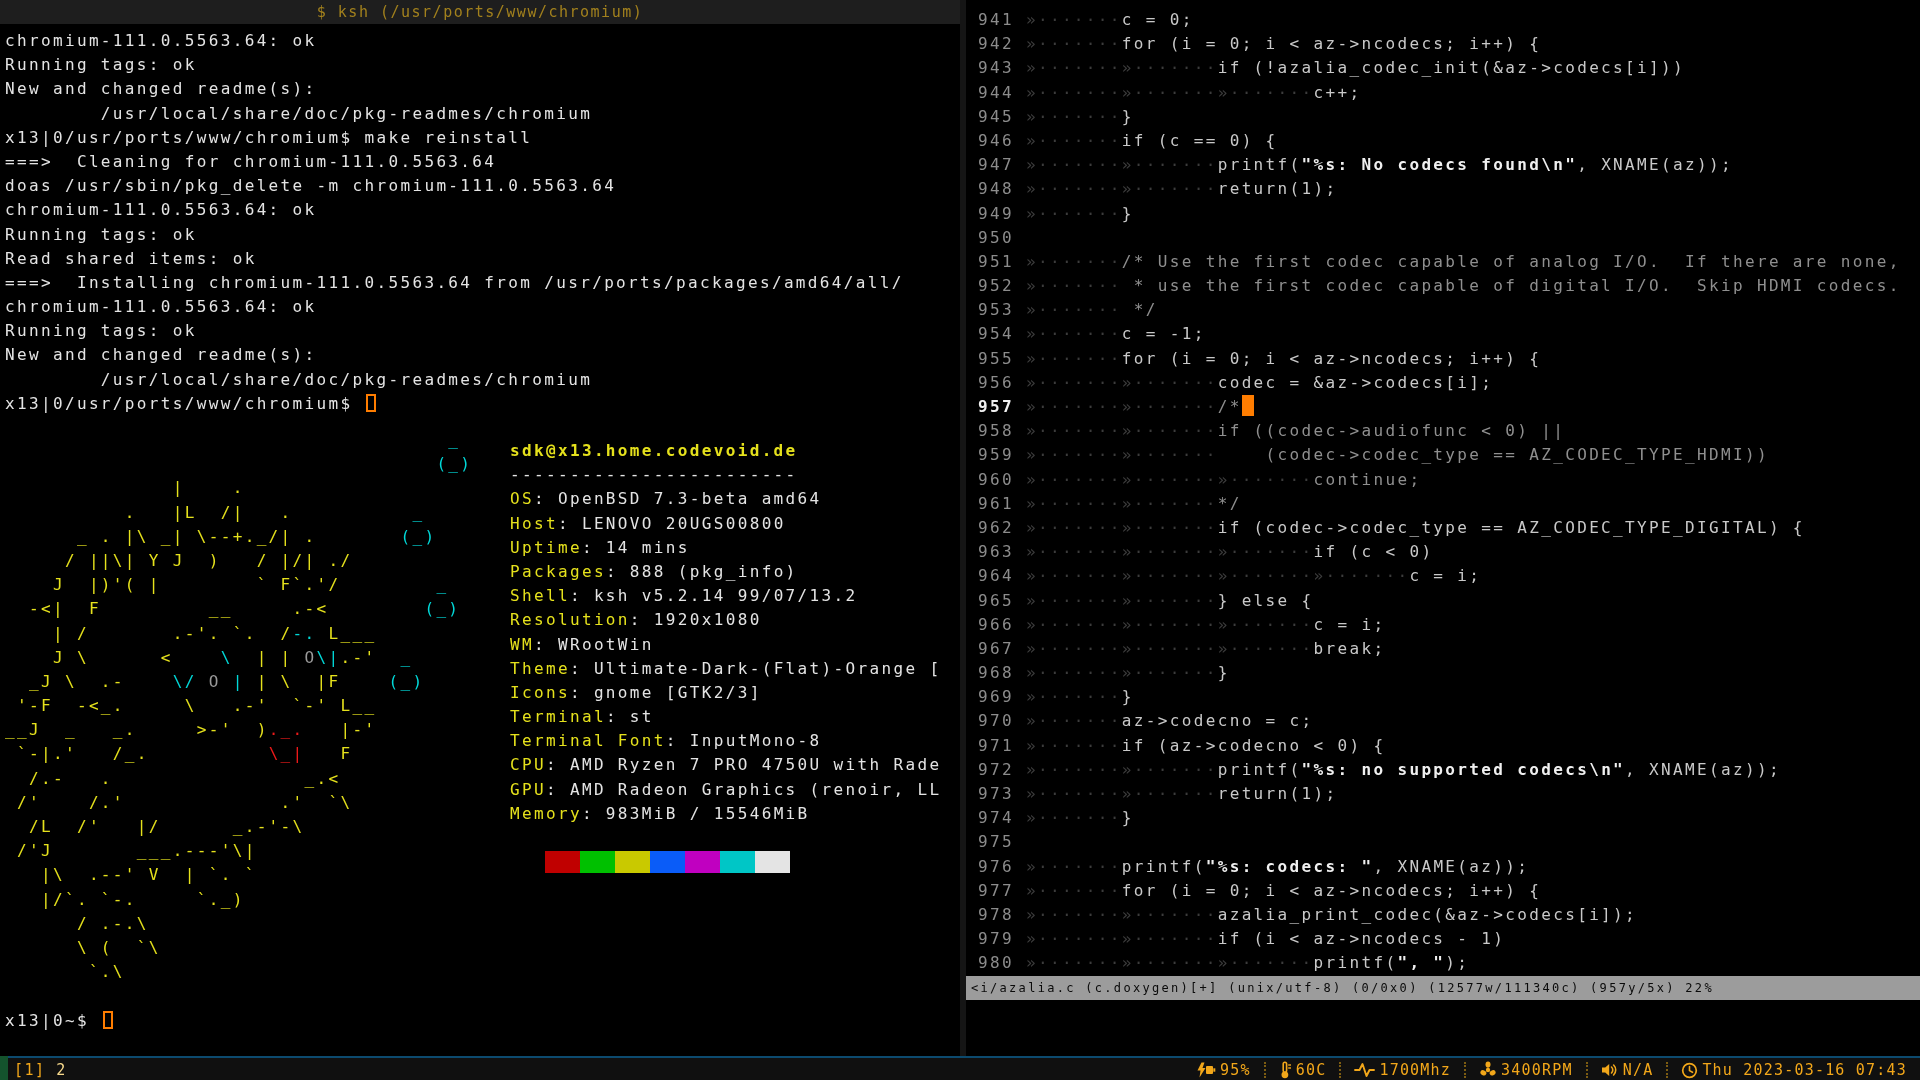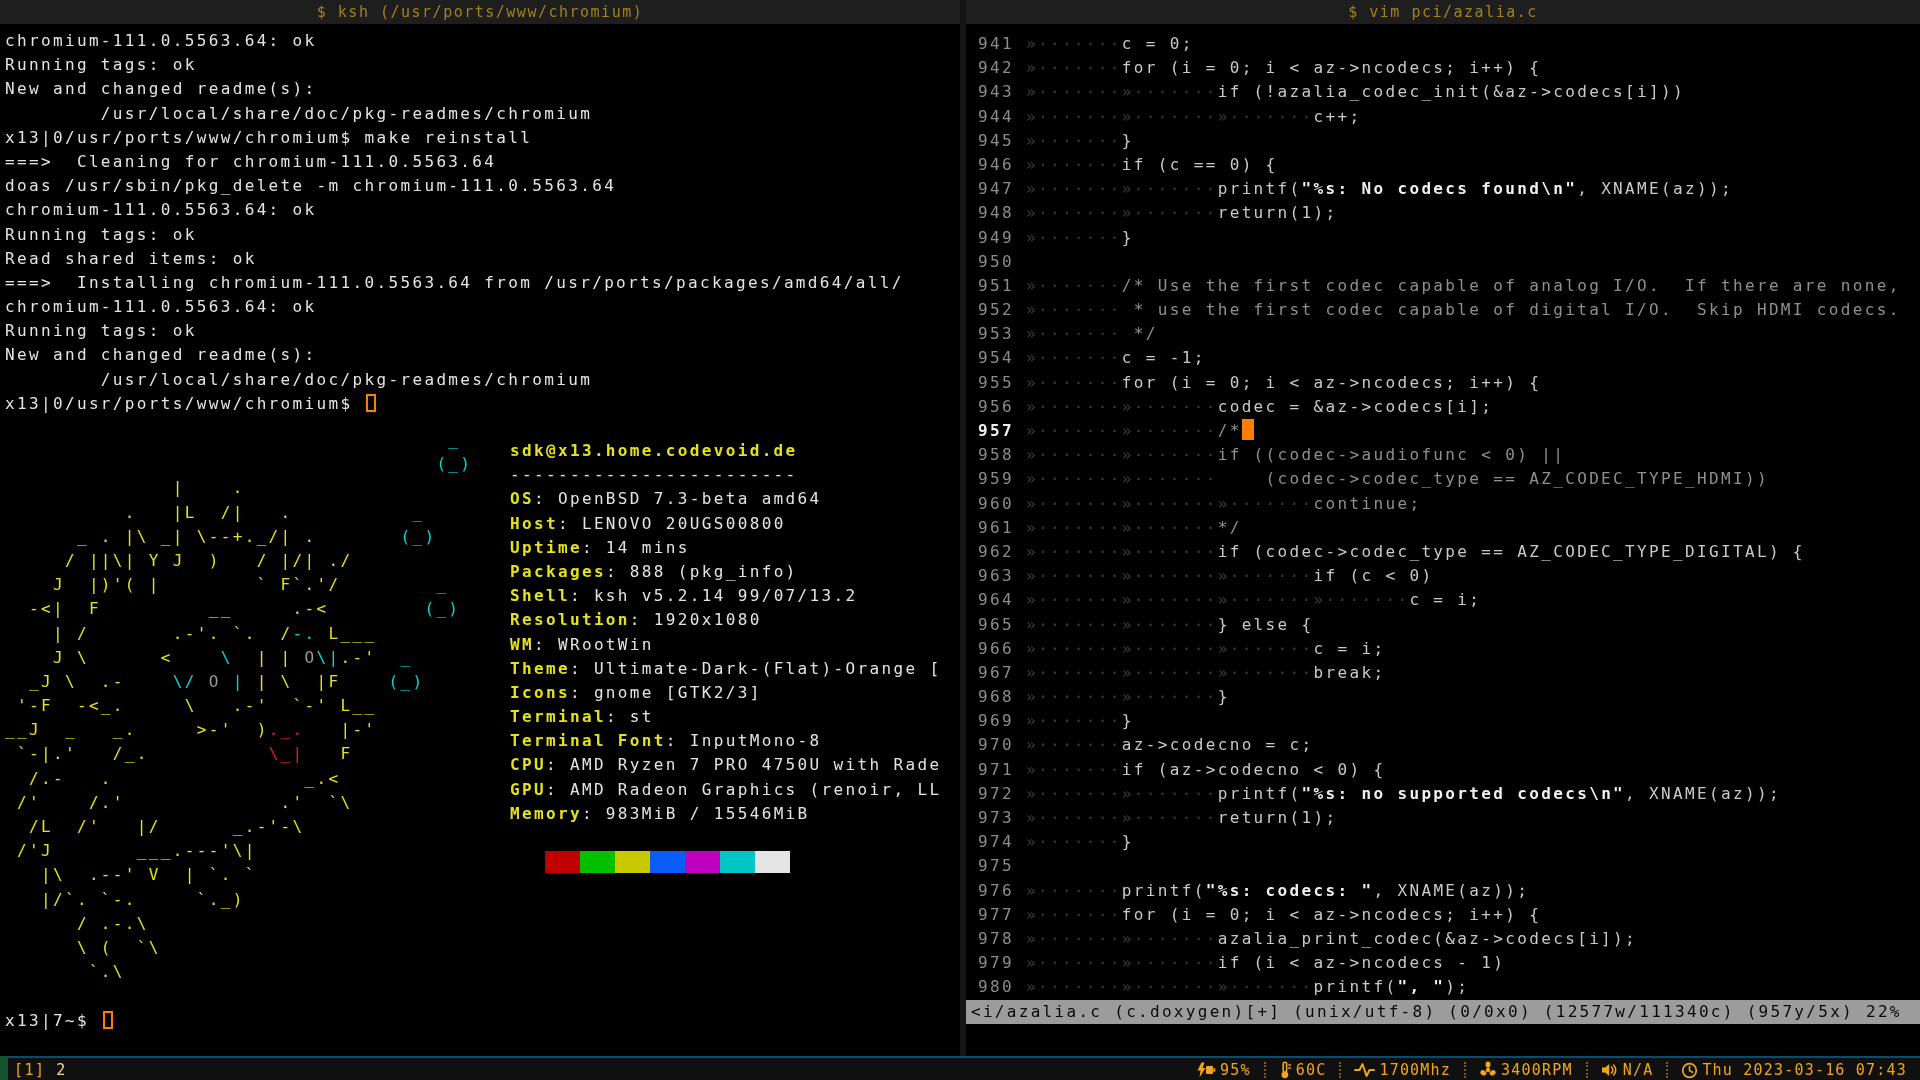--- a/index.html
+++ b/index.html
@@ -26,30 +26,30 @@
   .s-code{color:#c9c9c9}
   .s-cmt{color:#8f8f8f}
   .s-str{color:#f0f0f0;font-weight:bold}
   .s-cur{display:inline-block;width:12px;height:21px;background:#ff7d00;vertical-align:-4px}
   .s-chol{display:inline-block;width:10px;height:18px;border:2px solid #ff7d00;vertical-align:-3px;margin-left:2px}
   
   .bl-content{position:relative;width:100%;height:608px}
   .art{position:absolute;left:5px;top:4px}
   .fetch{position:absolute;left:510px;top:15px;font-size:16px;line-height:24.2px;letter-spacing:2.35px;white-space:pre}
   .f-title{color:#e5e11c;font-weight:bold}
-  .f-label{color:#e5e11c;font-weight:bold}
+  .f-label{color:#e5e11c;font-weight:normal}
   .swatches{height:24.2px;padding-top:1px}
   .swatch{display:inline-block;width:35px;height:22px;vertical-align:top}
   .bl-prompt{position:absolute;left:5px;top:585px}
   
   .v-body{padding:8px 0 0 12px}
   .v-line{white-space:pre;height:24.2px}
   .v-num{color:#8c8c8c}
   .v-num.cur{color:#f0f0f0;font-weight:bold}
-  .vim-statusline{height:24px;background:#9c9c9c;color:#0a0a0a;font-size:16px;letter-spacing:2.3px;
+  .vim-statusline{height:24px;background:#9c9c9c;color:#0a0a0a;font-size:12px;letter-spacing:2.3px;
                   white-space:pre;padding-left:5px;line-height:24px;overflow:hidden}
   .vim-mode{height:24px;color:#d7a100;font-weight:bold;font-size:16px;letter-spacing:2.3px;
             padding-left:5px;line-height:24px;white-space:pre}
   
   .statusbar{position:absolute;left:8px;top:1056px;width:1920px;height:24px;background:#101010;
              border-top:2px solid #0c4a6e;font-size:15px;color:#f2a71a}
   .ws{position:absolute;left:6px;top:0;height:24px;line-height:24px;letter-spacing:1.5px;white-space:pre}
   .ws-active{color:#f2a71a}
   .ws-other{color:#f7d98c}
   .modules{position:absolute;right:8px;top:0;height:24px;display:flex;align-items:center}
@@ -66,30 +66,27 @@
     <div class="titlebar">
       <span>$ ksh (/usr/ports/www/chromium)</span>
     </div>
     <div class="term tl-body" id="tl-body"><div class="t-line"><span class="s-w">chromium-111.0.5563.64: ok</span></div><div class="t-line"><span class="s-w">Running tags: ok</span></div><div class="t-line"><span class="s-w">New and changed readme(s):</span></div><div class="t-line"><span class="s-w">        /usr/local/share/doc/pkg-readmes/chromium</span></div><div class="t-line"><span class="s-w">x13|0/usr/ports/www/chromium$ make reinstall</span></div><div class="t-line"><span class="s-w">===&gt;  Cleaning for chromium-111.0.5563.64</span></div><div class="t-line"><span class="s-w">doas /usr/sbin/pkg_delete -m chromium-111.0.5563.64</span></div><div class="t-line"><span class="s-w">chromium-111.0.5563.64: ok</span></div><div class="t-line"><span class="s-w">Running tags: ok</span></div><div class="t-line"><span class="s-w">Read shared items: ok</span></div><div class="t-line"><span class="s-w">===&gt;  Installing chromium-111.0.5563.64 from /usr/ports/packages/amd64/all/</span></div><div class="t-line"><span class="s-w">chromium-111.0.5563.64: ok</span></div><div class="t-line"><span class="s-w">Running tags: ok</span></div><div class="t-line"><span class="s-w">New and changed readme(s):</span></div><div class="t-line"><span class="s-w">        /usr/local/share/doc/pkg-readmes/chromium</span></div><div class="t-line"><span class="s-w">x13|0/usr/ports/www/chromium$ </span><span class="s-chol"></span></div></div>
   </div>
 
   <div class="pane pane-bl">
     <div class="bl-content">
       <div class="term art" id="bl-art"><div class="t-line"><span class="s-c">                                     _</span></div><div class="t-line"><span class="s-c">                                    (_)</span></div><div class="t-line"><span class="s-y">              |    .</span></div><div class="t-line"><span class="s-y">          .   |L  /|   .         </span><span class="s-c"> _</span></div><div class="t-line"><span class="s-y">      _ . |\ _| \--+._/| .       </span><span class="s-c">(_)</span></div><div class="t-line"><span class="s-y">     / ||\| Y J  )   / |/| ./</span></div><div class="t-line"><span class="s-y">    J  |)'( |        ` F`.'/       </span><span class="s-c"> _</span></div><div class="t-line"><span class="s-y">  -&lt;|  F         __     .-&lt;        </span><span class="s-c">(_)</span></div><div class="t-line"><span class="s-y">    | /       .-'. `.  /</span><span class="s-c">-. </span><span class="s-y">L___</span></div><div class="t-line"><span class="s-y">    J \      &lt;    </span><span class="s-c">\</span><span class="s-y">  | | </span><span class="s-g">O</span><span class="s-c">\|</span><span class="s-y">.-' </span><span class="s-c"> _</span></div><div class="t-line"><span class="s-y">  _J \  .-    </span><span class="s-c">\/ </span><span class="s-g">O </span><span class="s-c">| </span><span class="s-y">| \  |F    </span><span class="s-c">(_)</span></div><div class="t-line"><span class="s-y"> '-F  -&lt;_.     \   .-'  `-' L__</span></div><div class="t-line"><span class="s-y">__J  _   _.     &gt;-'  )</span><span class="s-r">._.</span><span class="s-y">   |-'</span></div><div class="t-line"><span class="s-y"> `-|.'   /_.          </span><span class="s-r">\_|</span><span class="s-y">   F</span></div><div class="t-line"><span class="s-y">  /.-   .                _.&lt;</span></div><div class="t-line"><span class="s-y"> /'    /.'             .'  `\</span></div><div class="t-line"><span class="s-y">  /L  /'   |/      _.-'-\</span></div><div class="t-line"><span class="s-y"> /'J       ___.---'\|</span></div><div class="t-line"><span class="s-y">   |\  .--' V  | `. `</span></div><div class="t-line"><span class="s-y">   |/`. `-.     `._)</span></div><div class="t-line"><span class="s-y">      / .-.\</span></div><div class="t-line"><span class="s-y">      \ (  `\</span></div><div class="t-line"><span class="s-y">       `.\</span></div></div>
       <div class="fetch" id="fetch-block"><div class="t-line"><span class="f-title">sdk@x13.home.codevoid.de</span></div><div class="t-line"><span class="s-w">------------------------</span></div><div class="t-line"><span class="f-label">OS</span><span class="s-w">: OpenBSD 7.3-beta amd64</span></div><div class="t-line"><span class="f-label">Host</span><span class="s-w">: LENOVO 20UGS00800</span></div><div class="t-line"><span class="f-label">Uptime</span><span class="s-w">: 14 mins</span></div><div class="t-line"><span class="f-label">Packages</span><span class="s-w">: 888 (pkg_info)</span></div><div class="t-line"><span class="f-label">Shell</span><span class="s-w">: ksh v5.2.14 99/07/13.2</span></div><div class="t-line"><span class="f-label">Resolution</span><span class="s-w">: 1920x1080</span></div><div class="t-line"><span class="f-label">WM</span><span class="s-w">: WRootWin</span></div><div class="t-line"><span class="f-label">Theme</span><span class="s-w">: Ultimate-Dark-(Flat)-Orange [</span></div><div class="t-line"><span class="f-label">Icons</span><span class="s-w">: gnome [GTK2/3]</span></div><div class="t-line"><span class="f-label">Terminal</span><span class="s-w">: st</span></div><div class="t-line"><span class="f-label">Terminal Font</span><span class="s-w">: InputMono-8</span></div><div class="t-line"><span class="f-label">CPU</span><span class="s-w">: AMD Ryzen 7 PRO 4750U with Rade</span></div><div class="t-line"><span class="f-label">GPU</span><span class="s-w">: AMD Radeon Graphics (renoir, LL</span></div><div class="t-line"><span class="f-label">Memory</span><span class="s-w">: 983MiB / 15546MiB</span></div><div class="t-line"></div><div class="swatches"><span class="swatch" style="background: rgb(0, 0, 0);"></span><span class="swatch" style="background: rgb(192, 0, 0);"></span><span class="swatch" style="background: rgb(0, 192, 0);"></span><span class="swatch" style="background: rgb(201, 201, 0);"></span><span class="swatch" style="background: rgb(10, 92, 248);"></span><span class="swatch" style="background: rgb(192, 0, 192);"></span><span class="swatch" style="background: rgb(0, 198, 198);"></span><span class="swatch" style="background: rgb(228, 228, 228);"></span></div></div>
-      <div class="term bl-prompt" id="bl-prompt"><span class="s-w">x13|7~$ </span><span class="s-chol"></span></div>
+      <div class="term bl-prompt" id="bl-prompt"><span class="s-w">x13|0~$ </span><span class="s-chol"></span></div>
     </div>
   </div>
 
   <div class="vdivider"></div>
 
   <div class="pane pane-r">
-    <div class="titlebar">
-      <span>$ vim pci/azalia.c</span>
-    </div>
     <div class="term v-body" id="vim-body"><div class="v-line"><span class="v-num">941 </span><span class="s-tab">»·······</span><span class="s-code">c = 0;</span></div><div class="v-line"><span class="v-num">942 </span><span class="s-tab">»·······</span><span class="s-code">for (i = 0; i &lt; az-&gt;ncodecs; i++) {</span></div><div class="v-line"><span class="v-num">943 </span><span class="s-tab">»·······»·······</span><span class="s-code">if (!azalia_codec_init(&amp;az-&gt;codecs[i]))</span></div><div class="v-line"><span class="v-num">944 </span><span class="s-tab">»·······»·······»·······</span><span class="s-code">c++;</span></div><div class="v-line"><span class="v-num">945 </span><span class="s-tab">»·······</span><span class="s-code">}</span></div><div class="v-line"><span class="v-num">946 </span><span class="s-tab">»·······</span><span class="s-code">if (c == 0) {</span></div><div class="v-line"><span class="v-num">947 </span><span class="s-tab">»·······»·······</span><span class="s-code">printf(</span><span class="s-str">"%s: No codecs found\n"</span><span class="s-code">, XNAME(az));</span></div><div class="v-line"><span class="v-num">948 </span><span class="s-tab">»·······»·······</span><span class="s-code">return(1);</span></div><div class="v-line"><span class="v-num">949 </span><span class="s-tab">»·······</span><span class="s-code">}</span></div><div class="v-line"><span class="v-num">950 </span></div><div class="v-line"><span class="v-num">951 </span><span class="s-tab">»·······</span><span class="s-cmt">/* Use the first codec capable of analog I/O.  If there are none,</span></div><div class="v-line"><span class="v-num">952 </span><span class="s-tab">»·······</span><span class="s-cmt"> * use the first codec capable of digital I/O.  Skip HDMI codecs.</span></div><div class="v-line"><span class="v-num">953 </span><span class="s-tab">»·······</span><span class="s-cmt"> */</span></div><div class="v-line"><span class="v-num">954 </span><span class="s-tab">»·······</span><span class="s-code">c = -1;</span></div><div class="v-line"><span class="v-num">955 </span><span class="s-tab">»·······</span><span class="s-code">for (i = 0; i &lt; az-&gt;ncodecs; i++) {</span></div><div class="v-line"><span class="v-num">956 </span><span class="s-tab">»·······»·······</span><span class="s-code">codec = &amp;az-&gt;codecs[i];</span></div><div class="v-line"><span class="v-num cur">957 </span><span class="s-tab">»·······»·······</span><span class="s-cmt">/*</span><span class="s-cur"></span></div><div class="v-line"><span class="v-num">958 </span><span class="s-tab">»·······»·······</span><span class="s-cmt">if ((codec-&gt;audiofunc &lt; 0) ||</span></div><div class="v-line"><span class="v-num">959 </span><span class="s-tab">»·······»·······</span><span class="s-cmt">    (codec-&gt;codec_type == AZ_CODEC_TYPE_HDMI))</span></div><div class="v-line"><span class="v-num">960 </span><span class="s-tab">»·······»·······»·······</span><span class="s-cmt">continue;</span></div><div class="v-line"><span class="v-num">961 </span><span class="s-tab">»·······»·······</span><span class="s-cmt">*/</span></div><div class="v-line"><span class="v-num">962 </span><span class="s-tab">»·······»·······</span><span class="s-code">if (codec-&gt;codec_type == AZ_CODEC_TYPE_DIGITAL) {</span></div><div class="v-line"><span class="v-num">963 </span><span class="s-tab">»·······»·······»·······</span><span class="s-code">if (c &lt; 0)</span></div><div class="v-line"><span class="v-num">964 </span><span class="s-tab">»·······»·······»·······»·······</span><span class="s-code">c = i;</span></div><div class="v-line"><span class="v-num">965 </span><span class="s-tab">»·······»·······</span><span class="s-code">} else {</span></div><div class="v-line"><span class="v-num">966 </span><span class="s-tab">»·······»·······»·······</span><span class="s-code">c = i;</span></div><div class="v-line"><span class="v-num">967 </span><span class="s-tab">»·······»·······»·······</span><span class="s-code">break;</span></div><div class="v-line"><span class="v-num">968 </span><span class="s-tab">»·······»·······</span><span class="s-code">}</span></div><div class="v-line"><span class="v-num">969 </span><span class="s-tab">»·······</span><span class="s-code">}</span></div><div class="v-line"><span class="v-num">970 </span><span class="s-tab">»·······</span><span class="s-code">az-&gt;codecno = c;</span></div><div class="v-line"><span class="v-num">971 </span><span class="s-tab">»·······</span><span class="s-code">if (az-&gt;codecno &lt; 0) {</span></div><div class="v-line"><span class="v-num">972 </span><span class="s-tab">»·······»·······</span><span class="s-code">printf(</span><span class="s-str">"%s: no supported codecs\n"</span><span class="s-code">, XNAME(az));</span></div><div class="v-line"><span class="v-num">973 </span><span class="s-tab">»·······»·······</span><span class="s-code">return(1);</span></div><div class="v-line"><span class="v-num">974 </span><span class="s-tab">»·······</span><span class="s-code">}</span></div><div class="v-line"><span class="v-num">975 </span></div><div class="v-line"><span class="v-num">976 </span><span class="s-tab">»·······</span><span class="s-code">printf(</span><span class="s-str">"%s: codecs: "</span><span class="s-code">, XNAME(az));</span></div><div class="v-line"><span class="v-num">977 </span><span class="s-tab">»·······</span><span class="s-code">for (i = 0; i &lt; az-&gt;ncodecs; i++) {</span></div><div class="v-line"><span class="v-num">978 </span><span class="s-tab">»·······»·······</span><span class="s-code">azalia_print_codec(&amp;az-&gt;codecs[i]);</span></div><div class="v-line"><span class="v-num">979 </span><span class="s-tab">»·······»·······</span><span class="s-code">if (i &lt; az-&gt;ncodecs - 1)</span></div><div class="v-line"><span class="v-num">980 </span><span class="s-tab">»·······»·······»·······</span><span class="s-code">printf(</span><span class="s-str">", "</span><span class="s-code">);</span></div></div>
     <div class="vim-statusline">&lt;i/azalia.c (c.doxygen)[+] (unix/utf-8) (0/0x0) (12577w/111340c) (957y/5x) 22%</div>
   </div>
 
   <div class="statusbar">
     <div class="ws"><span class="ws-active">[1]</span><span> </span><span class="ws-other">2</span></div>
     <div class="modules" id="modules">
         <div class="mod"><span class="mod-icon"><svg width="21" height="16" viewBox="0 0 21 16">
               <path d="M6.5 0.5 L2.5 8.5 h3 L4.5 15.5 L10.5 6 h-3 L9.5 0.5 Z" fill="#f2a71a"></path>
               <rect x="11" y="4" width="7" height="8" rx="1" fill="#f2a71a"></rect>

